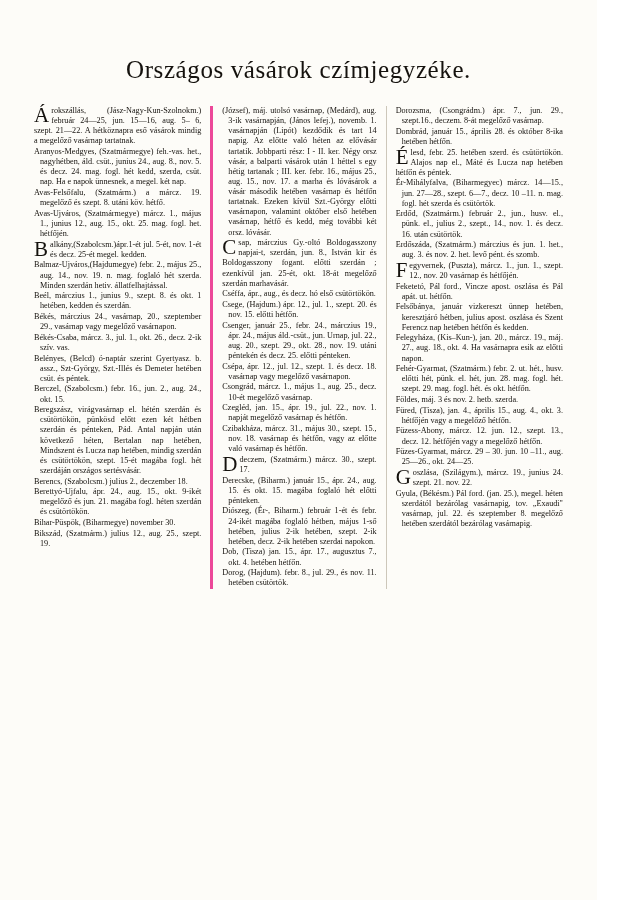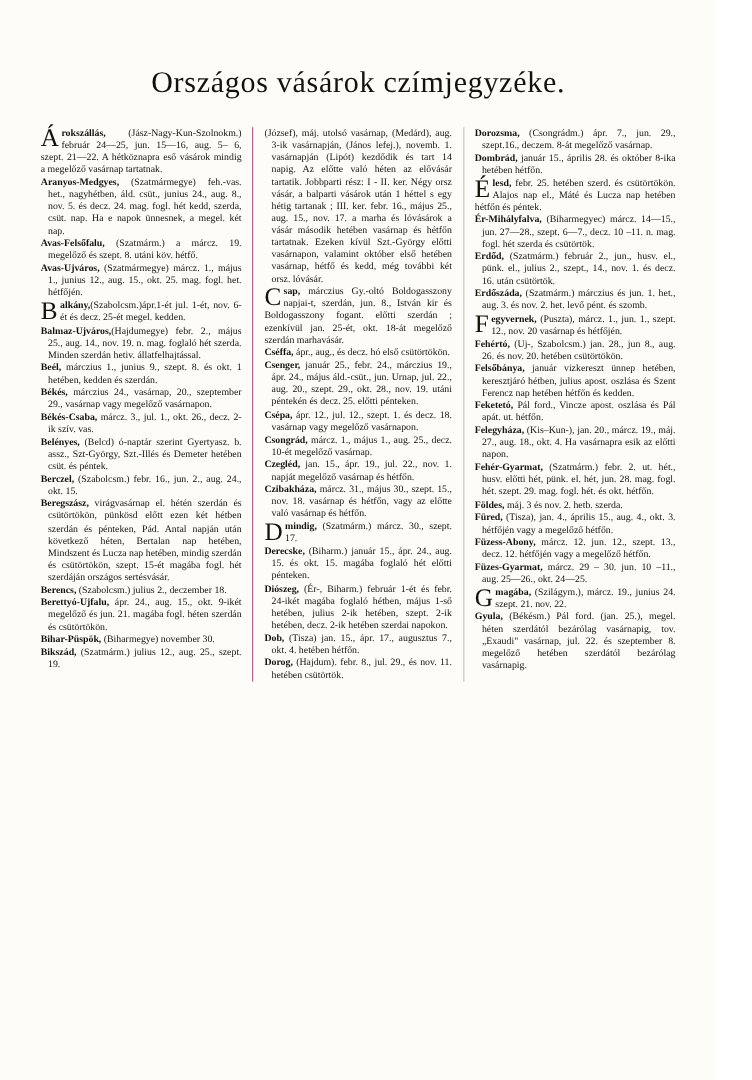--- a/index.html
+++ b/index.html
@@ -37,32 +37,32 @@
   }
   .col {
     width: 33.33%;
     box-sizing: border-box;
     font-size: 8.2px;
     line-height: 1.235;
     text-align: justify;
     hyphens: auto;
   }
   .col.c1 { padding-right: 9px; }
-  .col.c2 { padding: 0 9px; border-left: 1px solid #ec4899; border-right: 1px solid #cdc7ba; }
+  .col.c2 { padding: 0 9px; border-left: 3px solid #ec4899; border-right: 1px solid #cdc7ba; }
   .col.c3 { padding-left: 9px; }
   .entry {
     margin: 0 0 0.5px 0;
     text-indent: 0;
     padding-left: 6px;
   }
   .entry.hang {
     text-indent: -6px;
   }
   .entry b {
-    font-weight: bold;
+    font-weight: normal;
   }
   
   .dropcap-entry {
     position: relative;
     min-height: 20px;
     padding-left: 0;
     text-indent: 0;
   }
   .dropcap {
     float: left;
@@ -76,62 +76,62 @@
 <body>
 
 <div class="page">
   <h1 class="page-title">Országos vásárok czímjegyzéke.</h1>
   <div class="columns">
     <div class="col c1">
         <p class="entry dropcap-entry"><span class="dropcap">Á</span><b>rokszállás,</b><span> (Jász-Nagy-Kun-Szolnokm.) február 24—25, jun. 15—16, aug. 5– 6, szept. 21—22. A hétköznapra eső vásárok mindig a megelőző vasárnap tartatnak.</span></p>
         <p class="entry hang"><b>Aranyos-Medgyes,</b><span> (Szatmármegye) feh.-vas. het., nagyhétben, áld. csüt., junius 24., aug. 8., nov. 5. és decz. 24. mag. fogl. hét kedd, szerda, csüt. nap. Ha e napok ünnesnek, a megel. két nap.</span></p>
         <p class="entry hang"><b>Avas-Felsőfalu,</b><span> (Szatmárm.) a márcz. 19. megelőző és szept. 8. utáni köv. hétfő.</span></p>
         <p class="entry hang"><b>Avas-Ujváros,</b><span> (Szatmármegye) márcz. 1., május 1., junius 12., aug. 15., okt. 25. mag. fogl. het. hétfőjén.</span></p>
-        <p class="entry dropcap-entry"><span class="dropcap">B</span><b>alkány,</b><span>(Szabolcsm.)ápr.1-ét jul. 1-ét, nov. 6-ét és decz. 25-ét megel. kedden.</span></p>
+        <p class="entry dropcap-entry"><span class="dropcap">B</span><b>alkány,</b><span>(Szabolcsm.)ápr.1-ét jul. 5-ét, nov. 1-ét és decz. 25-ét megel. kedden.</span></p>
         <p class="entry hang"><b>Balmaz-Ujváros,</b><span>(Hajdumegye) febr. 2., május 25., aug. 14., nov. 19. n. mag. foglaló hét szerda. Minden szerdán hetiv. állatfelhajtással.</span></p>
         <p class="entry hang"><b>Beél,</b><span> márczius 1., junius 9., szept. 8. és okt. 1 hetében, kedden és szerdán.</span></p>
         <p class="entry hang"><b>Békés,</b><span> márczius 24., vasárnap, 20., szeptember 29., vasárnap vagy megelőző vasárnapon.</span></p>
         <p class="entry hang"><b>Békés-Csaba,</b><span> márcz. 3., jul. 1., okt. 26., decz. 2-ik szív. vas.</span></p>
         <p class="entry hang"><b>Belényes,</b><span> (Belcd) ó-naptár szerint Gyertyasz. b. assz., Szt-György, Szt.-Illés és Demeter hetében csüt. és péntek.</span></p>
         <p class="entry hang"><b>Berczel,</b><span> (Szabolcsm.) febr. 16., jun. 2., aug. 24., okt. 15.</span></p>
         <p class="entry hang"><b>Beregszász,</b><span> virágvasárnap el. hétén szerdán és csütörtökön, pünkösd előtt ezen két hétben szerdán és pénteken, Pád. Antal napján után következő héten, Bertalan nap hetében, Mindszent és Lucza nap hetében, mindig szerdán és csütörtökön, szept. 15-ét magába fogl. hét szerdáján országos sertésvásár.</span></p>
         <p class="entry hang"><b>Berencs,</b><span> (Szabolcsm.) julius 2., deczember 18.</span></p>
         <p class="entry hang"><b>Berettyó-Ujfalu,</b><span> ápr. 24., aug. 15., okt. 9-ikét megelőző és jun. 21. magába fogl. héten szerdán és csütörtökön.</span></p>
         <p class="entry hang"><b>Bihar-Püspök,</b><span> (Biharmegye) november 30.</span></p>
         <p class="entry hang"><b>Bikszád,</b><span> (Szatmárm.) julius 12., aug. 25., szept. 19.</span></p>
       </div>
     <div class="col c2">
         <p class="entry hang"><span>(József), máj. utolsó vasárnap, (Medárd), aug. 3-ik vasárnapján, (János lefej.), novemb. 1. vasárnapján (Lipót) kezdődik és tart 14 napig. Az előtte való héten az elővásár tartatik. Jobbparti rész: I - II. ker. Négy orsz vásár, a balparti vásárok után 1 héttel s egy hétig tartanak ; III. ker. febr. 16., május 25., aug. 15., nov. 17. a marha és lóvásárok a vásár második hetében vasárnap és hétfőn tartatnak. Ezeken kívül Szt.-György előtti vasárnapon, valamint október első hetében vasárnap, hétfő és kedd, még további két orsz. lóvásár.</span></p>
         <p class="entry dropcap-entry"><span class="dropcap">C</span><b>sap,</b><span> márczius Gy.-oltó Boldogasszony napjai-t, szerdán, jun. 8., István kir és Boldogasszony fogant. előtti szerdán ; ezenkívül jan. 25-ét, okt. 18-át megelőző szerdán marhavásár.</span></p>
         <p class="entry hang"><b>Cséffa,</b><span> ápr., aug., és decz. hó első csütörtökön.</span></p>
+        <p class="entry hang"><b>Csege,</b><span> (Hajdum.) ápr. 12., jul. 1., szept. 20. és nov. 15. előtti hétfőn.</span></p>
         <p class="entry hang"><b>Csenger,</b><span> január 25., febr. 24., márczius 19., ápr. 24., május áld.-csüt., jun. Urnap, jul. 22., aug. 20., szept. 29., okt. 28., nov. 19. utáni péntekén és decz. 25. előtti pénteken.</span></p>
         <p class="entry hang"><b>Csépa,</b><span> ápr. 12., jul. 12., szept. 1. és decz. 18. vasárnap vagy megelőző vasárnapon.</span></p>
         <p class="entry hang"><b>Csongrád,</b><span> márcz. 1., május 1., aug. 25., decz. 10-ét megelőző vasárnap.</span></p>
         <p class="entry hang"><b>Czegléd,</b><span> jan. 15., ápr. 19., jul. 22., nov. 1. napját megelőző vasárnap és hétfőn.</span></p>
         <p class="entry hang"><b>Czibakháza,</b><span> márcz. 31., május 30., szept. 15., nov. 18. vasárnap és hétfőn, vagy az előtte való vasárnap és hétfőn.</span></p>
-        <p class="entry dropcap-entry"><span class="dropcap">D</span><b>mindig,</b><span> (Szatmárm.) márcz. 30., szept. 17.</span></p>
+        <p class="entry dropcap-entry"><span class="dropcap">D</span><b>deczem,</b><span> (Szatmárm.) márcz. 30., szept. 17.</span></p>
         <p class="entry hang"><b>Derecske,</b><span> (Biharm.) január 15., ápr. 24., aug. 15. és okt. 15. magába foglaló hét előtti pénteken.</span></p>
         <p class="entry hang"><b>Diószeg,</b><span> (Ér-, Biharm.) február 1-ét és febr. 24-ikét magába foglaló hétben, május 1-ső hetében, julius 2-ik hetében, szept. 2-ik hetében, decz. 2-ik hetében szerdai napokon.</span></p>
         <p class="entry hang"><b>Dob,</b><span> (Tisza) jan. 15., ápr. 17., augusztus 7., okt. 4. hetében hétfőn.</span></p>
         <p class="entry hang"><b>Dorog,</b><span> (Hajdum). febr. 8., jul. 29., és nov. 11. hetében csütörtök.</span></p>
       </div>
     <div class="col c3">
         <p class="entry hang"><b>Dorozsma,</b><span> (Csongrádm.) ápr. 7., jun. 29., szept.16., deczem. 8-át megelőző vasárnap.</span></p>
         <p class="entry hang"><b>Dombrád,</b><span> január 15., április 28. és október 8-ika hetében hétfőn.</span></p>
         <p class="entry dropcap-entry"><span class="dropcap">É</span><b>lesd,</b><span> febr. 25. hetében szerd. és csütörtökön. Alajos nap el., Máté és Lucza nap hetében hétfőn és péntek.</span></p>
         <p class="entry hang"><b>Ér-Mihályfalva,</b><span> (Biharmegyec) márcz. 14—15., jun. 27—28., szept. 6—7., decz. 10 –11. n. mag. fogl. hét szerda és csütörtök.</span></p>
         <p class="entry hang"><b>Erdőd,</b><span> (Szatmárm.) február 2., jun., husv. el., pünk. el., julius 2., szept., 14., nov. 1. és decz. 16. után csütörtök.</span></p>
         <p class="entry hang"><b>Erdőszáda,</b><span> (Szatmárm.) márczius és jun. 1. het., aug. 3. és nov. 2. het. levő pént. és szomb.</span></p>
         <p class="entry dropcap-entry"><span class="dropcap">F</span><b>egyvernek,</b><span> (Puszta), márcz. 1., jun. 1., szept. 12., nov. 20 vasárnap és hétfőjén.</span></p>
-        <p class="entry hang"><b>Fehértó,</b><span> (Uj-, Szabolcsm.) jan. 28., jun 8., aug. 26. és nov. 20. hetében csütörtökön.</span></p>
+        <p class="entry hang"><b>Feketetó,</b><span> Pál ford., Vincze apost. oszlása és Pál apát. ut. hétfőn.</span></p>
         <p class="entry hang"><b>Felsőbánya,</b><span> január vizkereszt ünnep hetében, keresztjáró hétben, julius apost. oszlása és Szent Ferencz nap hetében hétfőn és kedden.</span></p>
-        <p class="entry hang"><b>Feketetó,</b><span> Pál ford., Vincze apost. oszlása és Pál apát. ut. hétfőn.</span></p>
         <p class="entry hang"><b>Felegyháza,</b><span> (Kis–Kun-), jan. 20., márcz. 19., máj. 27., aug. 18., okt. 4. Ha vasárnapra esik az előtti napon.</span></p>
         <p class="entry hang"><b>Fehér-Gyarmat,</b><span> (Szatmárm.) febr. 2. ut. hét., husv. előtti hét, pünk. el. hét, jun. 28. mag. fogl. hét. szept. 29. mag. fogl. hét. és okt. hétfőn.</span></p>
         <p class="entry hang"><b>Földes,</b><span> máj. 3 és nov. 2. hetb. szerda.</span></p>
         <p class="entry hang"><b>Füred,</b><span> (Tisza), jan. 4., április 15., aug. 4., okt. 3. hétfőjén vagy a megelőző hétfőn.</span></p>
         <p class="entry hang"><b>Füzess-Abony,</b><span> márcz. 12. jun. 12., szept. 13., decz. 12. hétfőjén vagy a megelőző hétfőn.</span></p>
         <p class="entry hang"><b>Füzes-Gyarmat,</b><span> márcz. 29 – 30. jun. 10 –11., aug. 25—26., okt. 24—25.</span></p>
-        <p class="entry dropcap-entry"><span class="dropcap">G</span><b>magába,</b><span> (Szilágym.), márcz. 19., junius 24. szept. 21. nov. 22.</span></p>
+        <p class="entry dropcap-entry"><span class="dropcap">G</span><b>oszlása,</b><span> (Szilágym.), márcz. 19., junius 24. szept. 21. nov. 22.</span></p>
         <p class="entry hang"><b>Gyula,</b><span> (Békésm.) Pál ford. (jan. 25.), megel. héten szerdától bezárólag vasárnapig, tov. „Exaudi" vasárnap, jul. 22. és szeptember 8. megelőző hetében szerdától bezárólag vasárnapig.</span></p>
       </div>
   </div>
 </div>
 
 </body></html>

